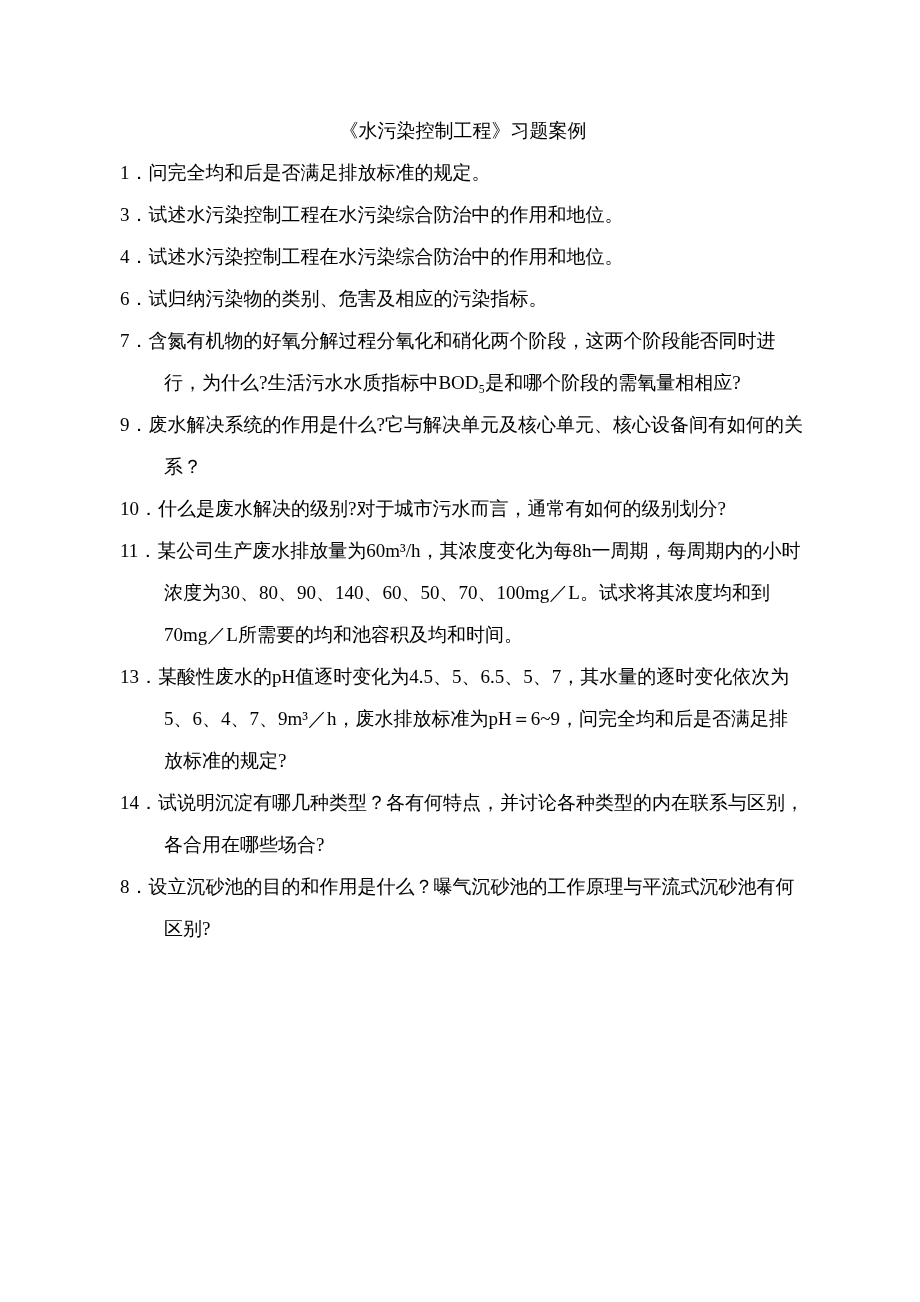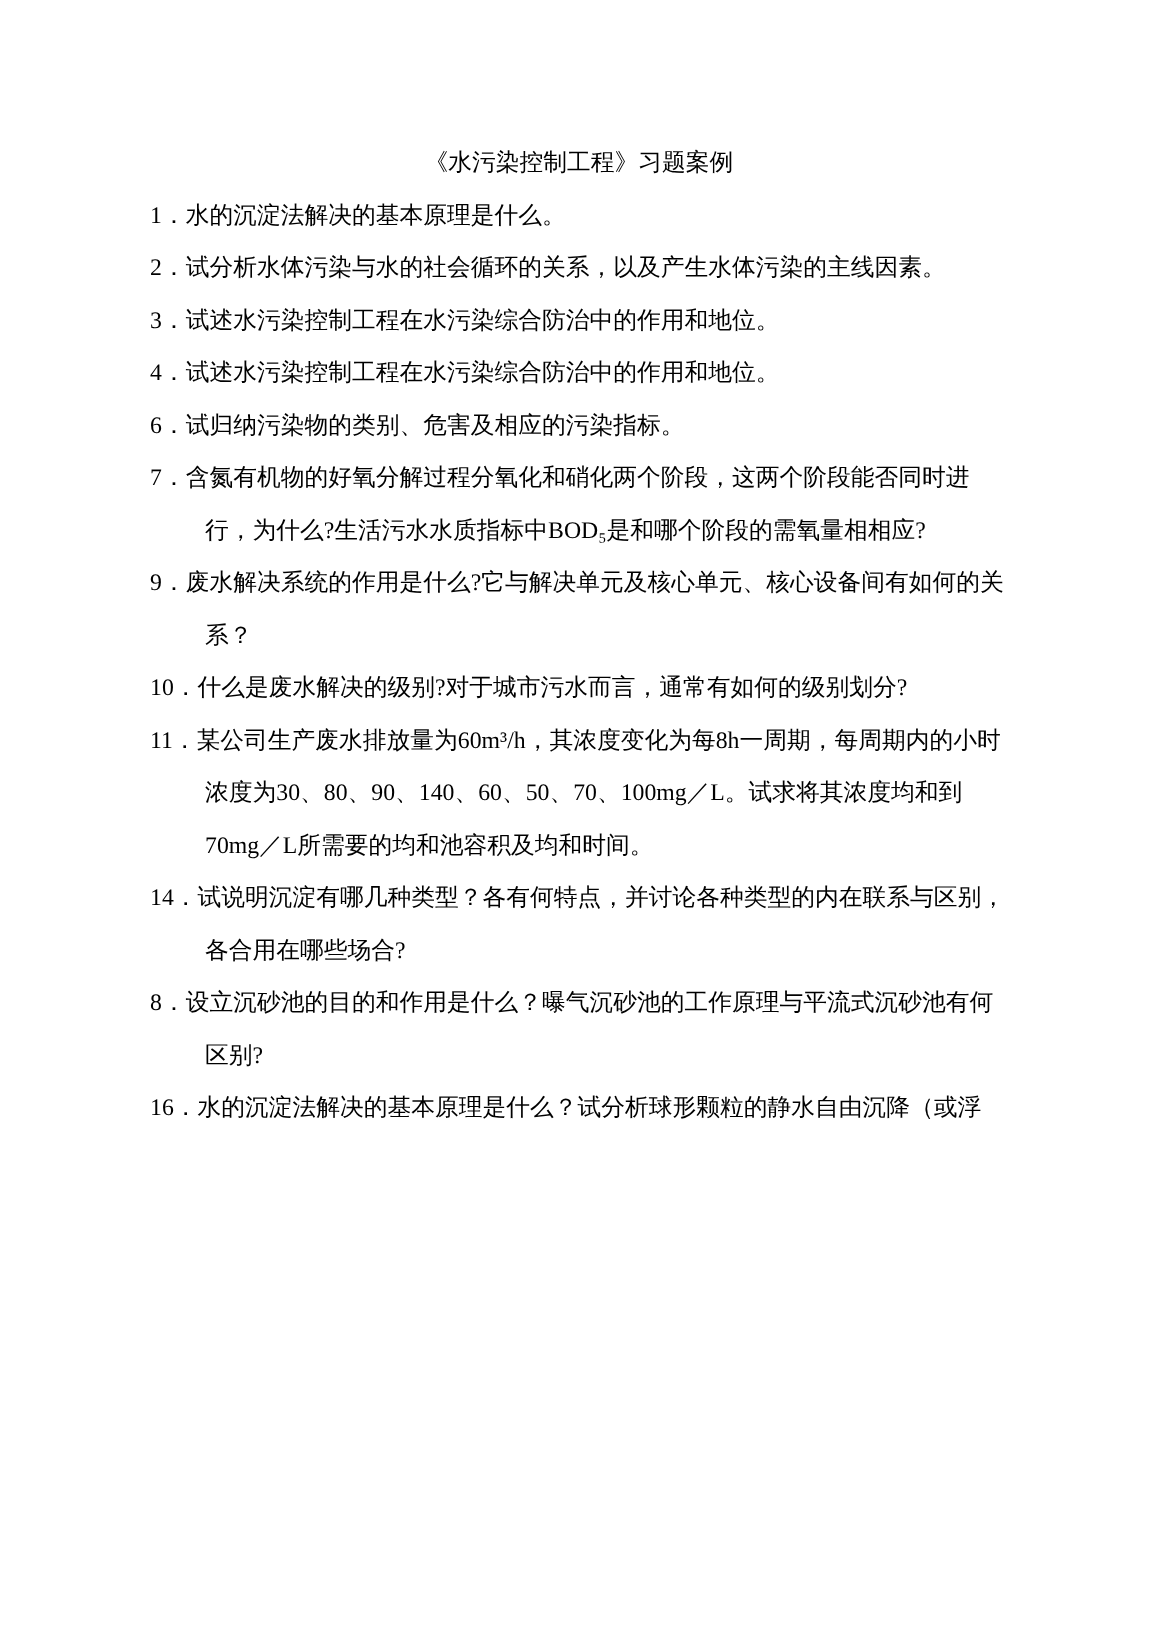--- a/index.html
+++ b/index.html
@@ -42,26 +42,23 @@
 </head>
 <body>
 
 <div class="page">
 
   <h1 class="doc-title">《水污染控制工程》习题案例</h1>
 
   <div class="question-list">
 
     <div class="q-item">
-      <span class="q-num">1．</span><span class="q-text">水的沉淀法解决的基本原理是什么。</span>
+      <span class="q-num">1．</span><span class="q-text">问完全均和后是否满足排放标准的规定。</span>
     </div>
 
-    <div class="q-item">
-      <span class="q-num">2．</span><span class="q-text">试分析水体污染与水的社会循环的关系，以及产生水体污染的主线因素。</span>
-    </div>
 
     <div class="q-item">
       <span class="q-num">3．</span><span class="q-text">试述水污染控制工程在水污染综合防治中的作用和地位。</span>
     </div>
 
     <div class="q-item">
       <span class="q-num">4．</span><span class="q-text">试述水污染控制工程在水污染综合防治中的作用和地位。</span>
     </div>
 
 
@@ -80,27 +77,27 @@
 
     <div class="q-item">
       <span class="q-num">10．</span><span class="q-text">什么是废水解决的级别?对于城市污水而言，通常有如何的级别划分?</span>
     </div>
 
 
     <div class="q-item">
       <span class="q-num">11．</span><span class="q-text">某公司生产废水排放量为60m³/h，其浓度变化为每8h一周期，每周期内的小时浓度为30、80、90、140、60、50、70、100mg／L。试求将其浓度均和到70mg／L所需要的均和池容积及均和时间。</span>
     </div>
 
+    <div class="q-item">
+      <span class="q-num">13．</span><span class="q-text">某酸性废水的pH值逐时变化为4.5、5、6.5、5、7，其水量的逐时变化依次为5、6、4、7、9m³／h，废水排放标准为pH＝6~9，问完全均和后是否满足排放标准的规定?</span>
+    </div>
 
     <div class="q-item">
       <span class="q-num">14．</span><span class="q-text">试说明沉淀有哪几种类型？各有何特点，并讨论各种类型的内在联系与区别，各合用在哪些场合?</span>
     </div>
 
     <div class="q-item">
       <span class="q-num">8．</span><span class="q-text">设立沉砂池的目的和作用是什么？曝气沉砂池的工作原理与平流式沉砂池有何区别?</span>
     </div>
 
-    <div class="q-item">
-      <span class="q-num">16．</span><span class="q-text">水的沉淀法解决的基本原理是什么？试分析球形颗粒的静水自由沉降（或浮</span>
-    </div>
 
   </div>
 </div>
 
 </body></html>

